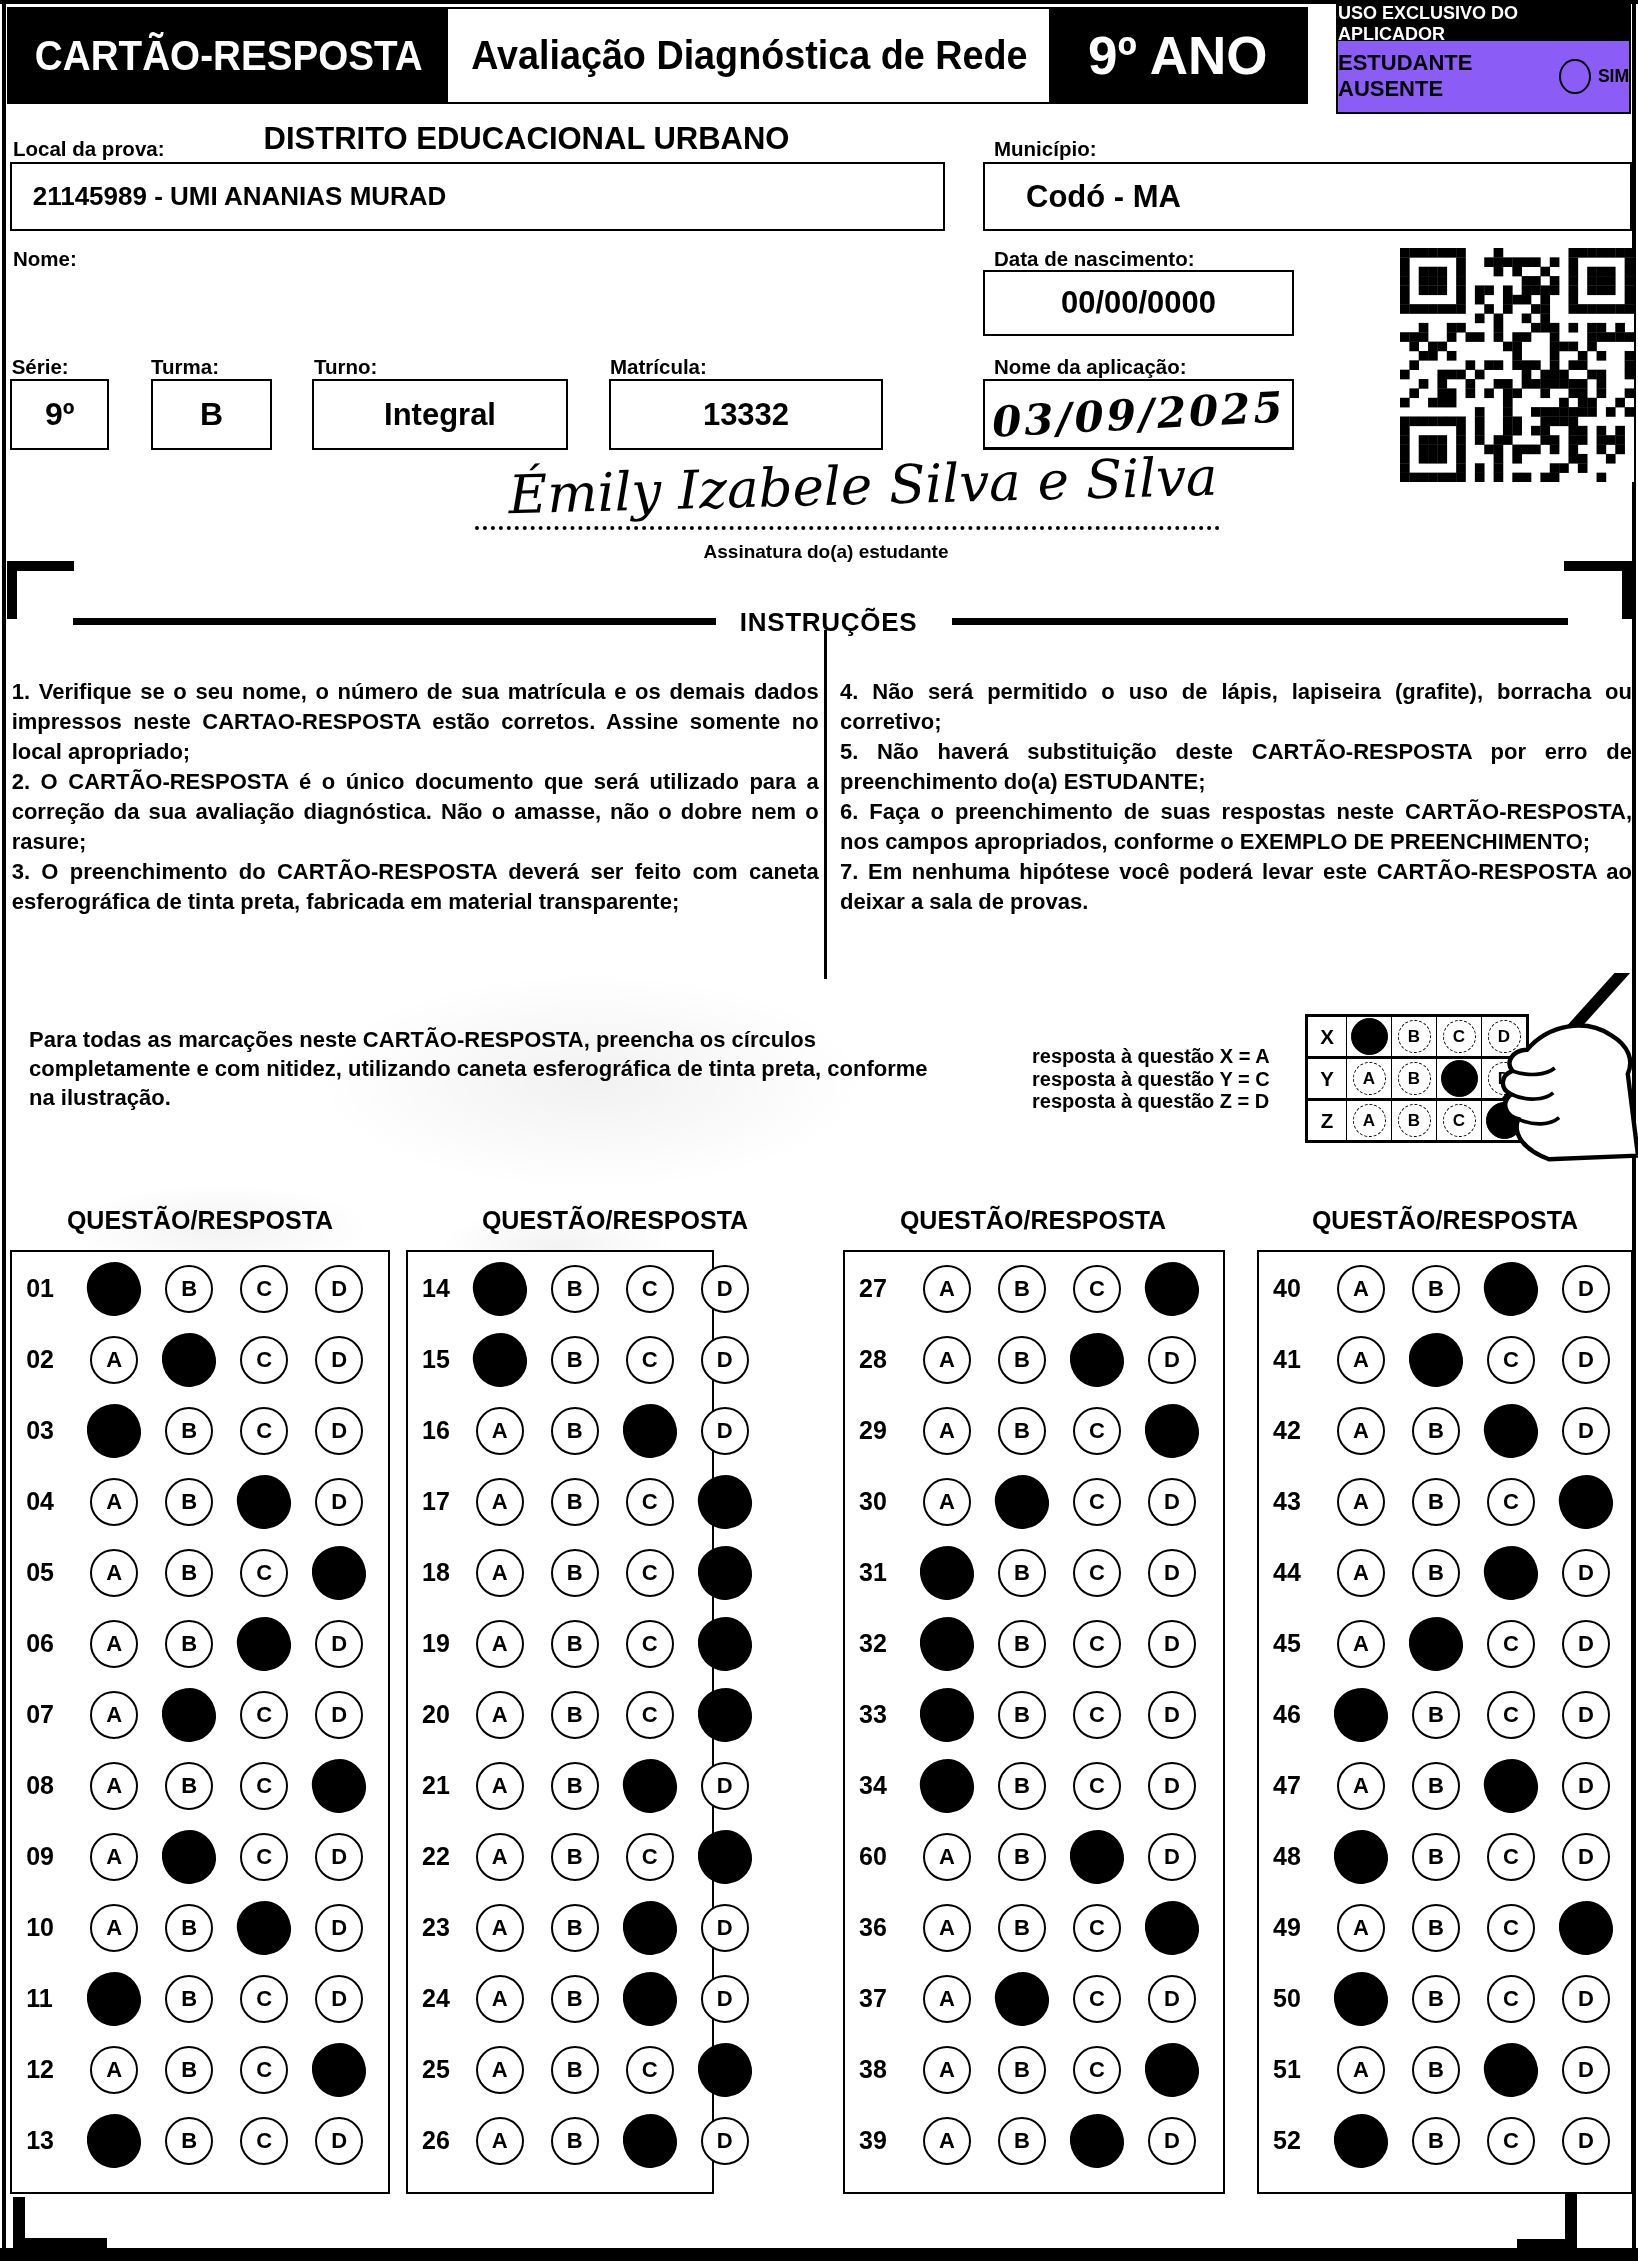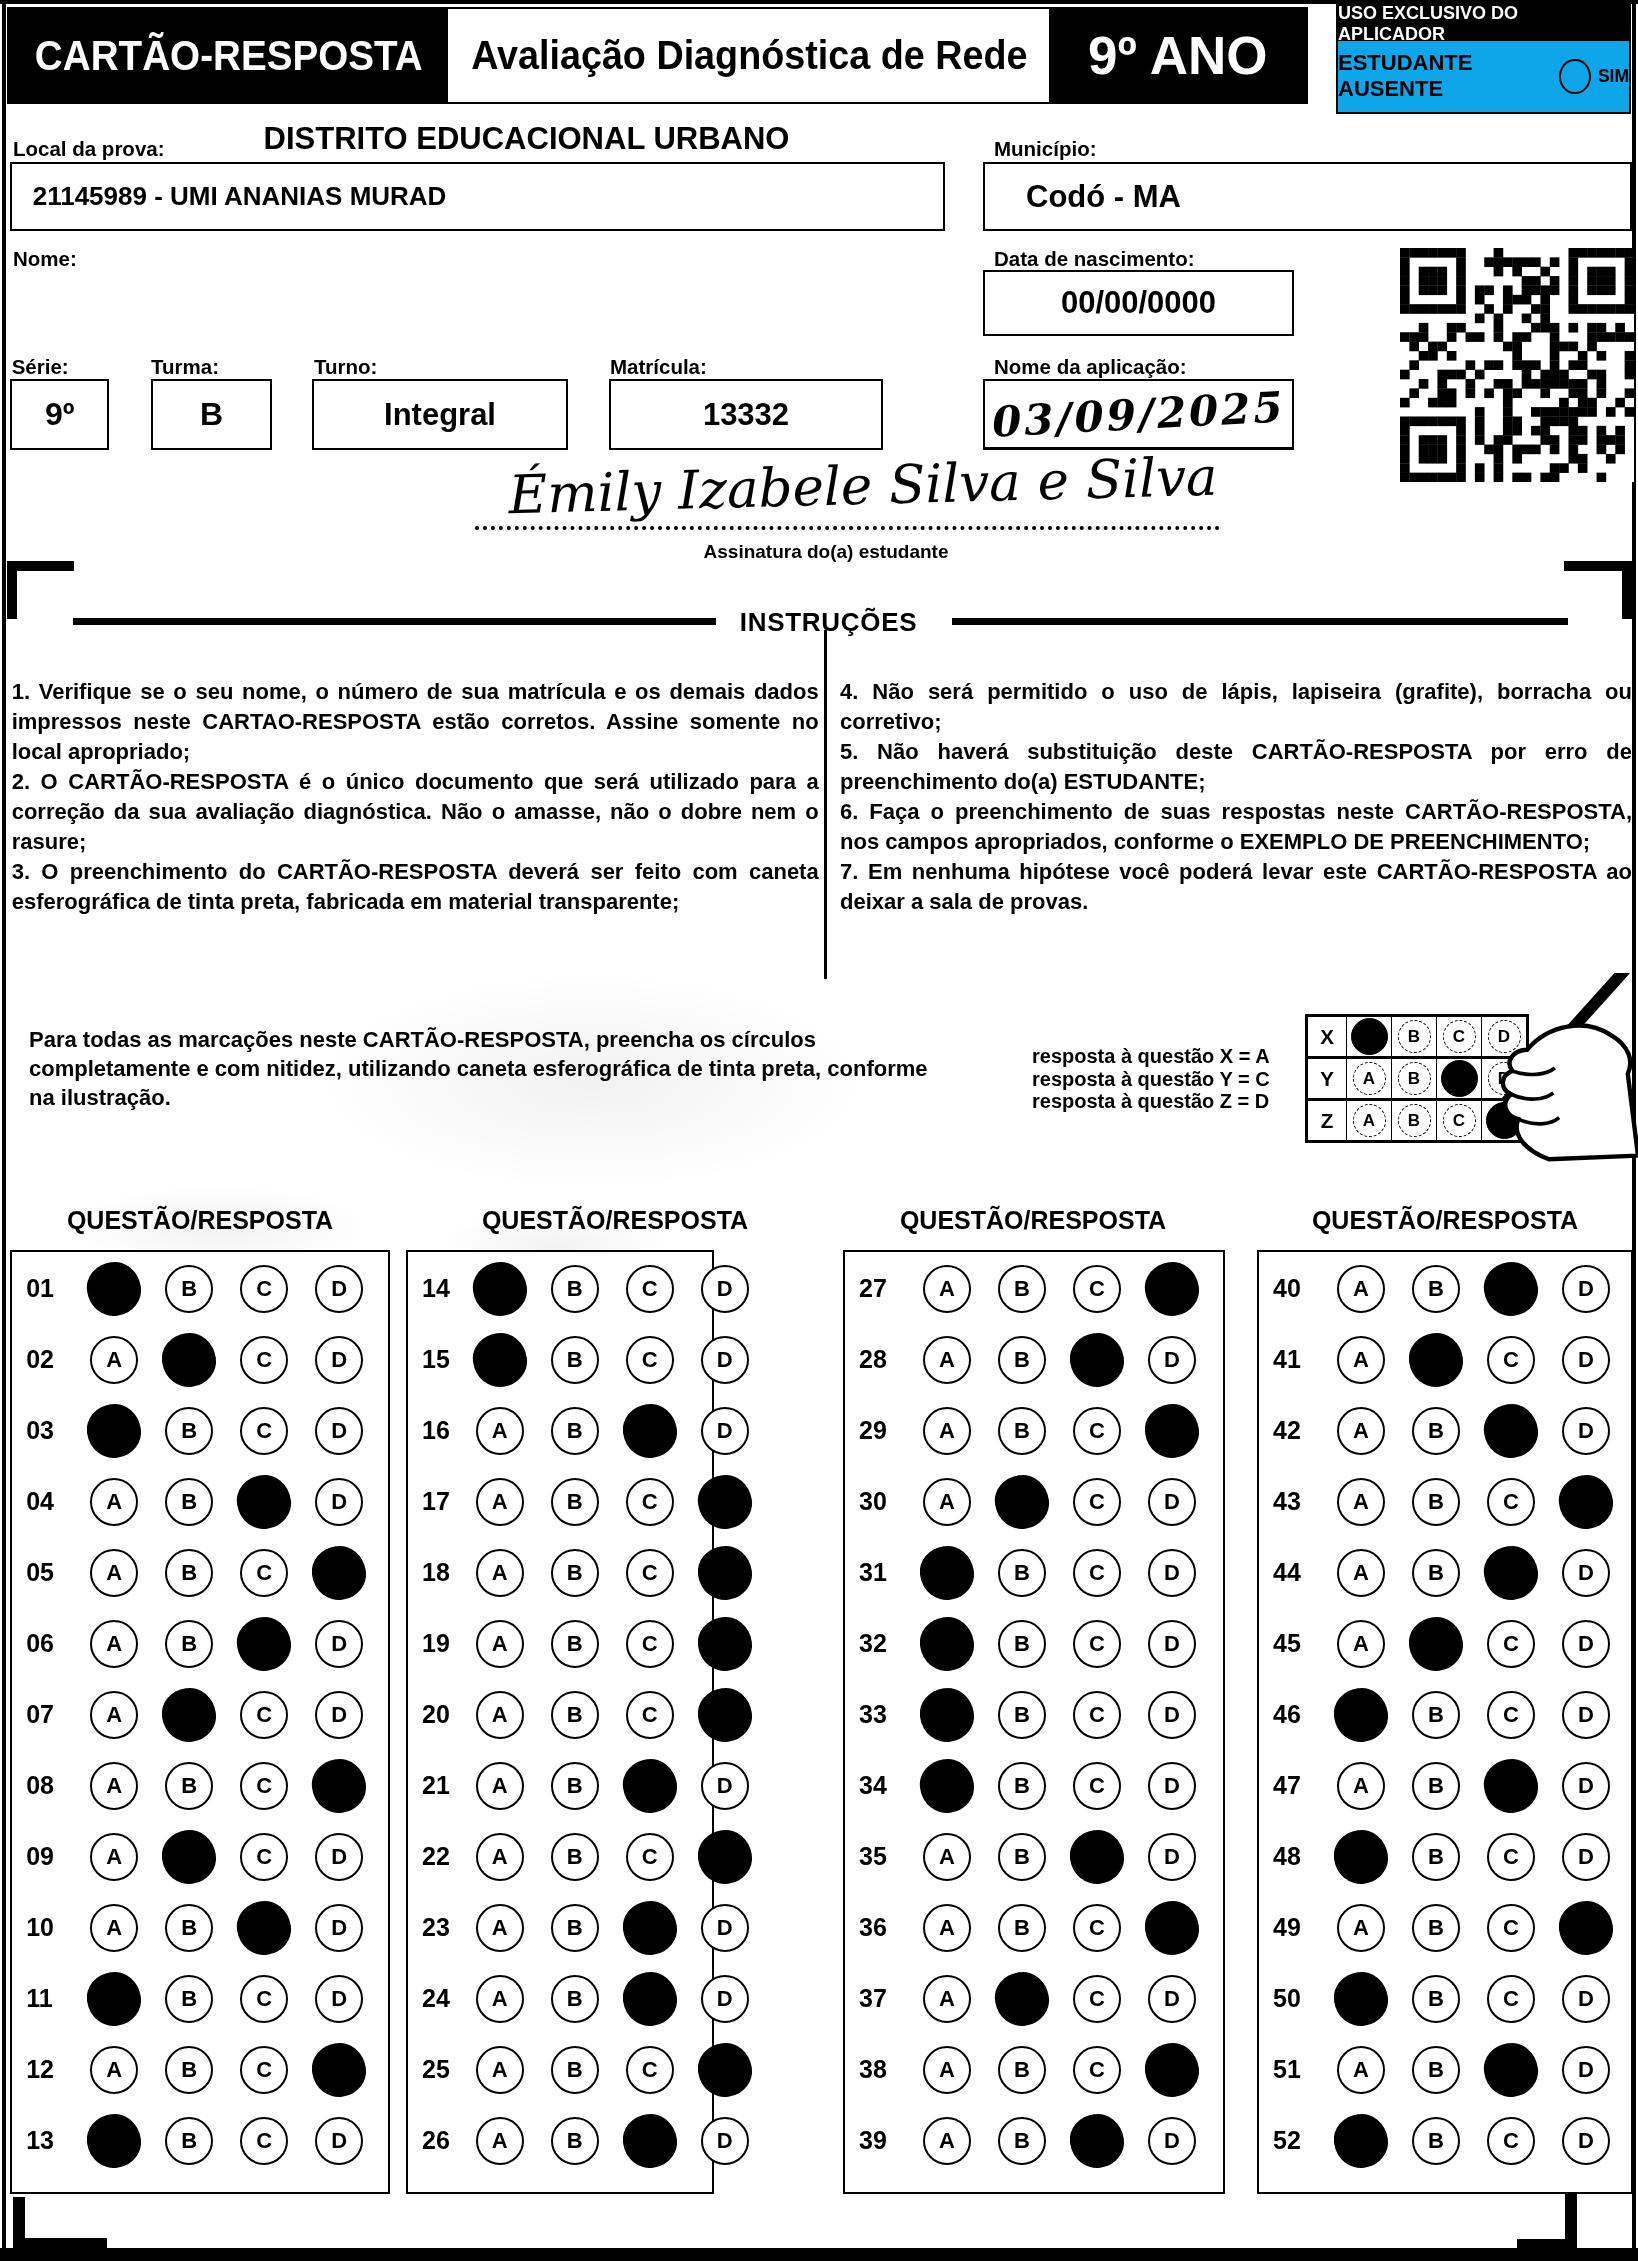--- a/index.html
+++ b/index.html
@@ -13,21 +13,21 @@
   .bottom-bar{position:absolute;left:0;top:2248px;width:1639px;height:13px;background:#000;}
   
   .hdr-strip{position:absolute;left:7.3px;top:7.3px;width:1301px;height:97px;display:flex;border:2.2px solid #000;box-sizing:border-box;}
   .hdr-black{width:439px;background:#000;color:#fff;display:flex;align-items:center;justify-content:center;
              font-size:42px;font-weight:bold;transform-origin:left center;}
   .hdr-white{width:601px;background:#fff;color:#000;display:flex;align-items:center;justify-content:center;
              font-size:41px;font-weight:bold;}
   .hdr-grade{width:257px;background:#000;color:#fff;display:flex;align-items:center;justify-content:center;
              font-size:53px;font-weight:bold;}
   .cond{transform:scaleX(.92);white-space:nowrap;}
-  .uso-box{position:absolute;left:1336px;top:4.4px;width:295px;height:110px;border:2.2px solid #000;box-sizing:border-box;background:#0ea5e9;}
+  .uso-box{position:absolute;left:1336px;top:4.4px;width:295px;height:110px;border:2.2px solid #000;box-sizing:border-box;background:#8b5cf6;}
   .uso-title{height:35px;background:#000;color:#fff;display:flex;align-items:center;justify-content:center;font-size:18px;font-weight:bold;}
   .uso-body{height:70px;display:flex;align-items:center;justify-content:center;gap:7.3px;font-size:22px;font-weight:bold;}
   .uso-circle{width:31px;height:31px;border:2.9px solid #000;border-radius:50%;display:inline-block;}
   .uso-sim{font-size:17.5px;font-weight:bold;}
   
   .lbl{position:absolute;font-size:20.5px;font-weight:bold;white-space:nowrap;}
   .fbox{position:absolute;border:2.9px solid #000;box-sizing:border-box;background:#fff;display:flex;align-items:center;font-weight:bold;}
   .fbox.pad{padding-left:20.5px;}
   .fbox.center{justify-content:center;}
   .district{position:absolute;left:117px;top:121px;width:819px;text-align:center;font-size:31px;font-weight:bold;}
@@ -841,21 +841,21 @@
         <div class="ans-row">
           <span class="qnum">34</span>
           <span class="opts">
             <span class="opt filled">A</span>
             <span class="opt">B</span>
             <span class="opt">C</span>
             <span class="opt">D</span>
           </span>
         </div>
         <div class="ans-row">
-          <span class="qnum">35</span>
+          <span class="qnum">60</span>
           <span class="opts">
             <span class="opt">A</span>
             <span class="opt">B</span>
             <span class="opt filled">C</span>
             <span class="opt">D</span>
           </span>
         </div>
         <div class="ans-row">
           <span class="qnum">36</span>
           <span class="opts">

